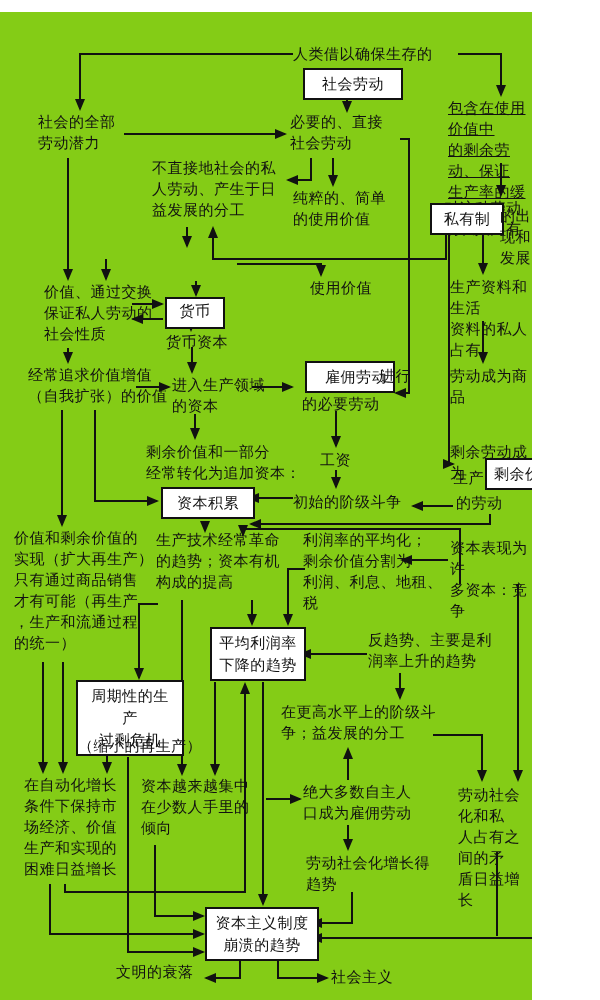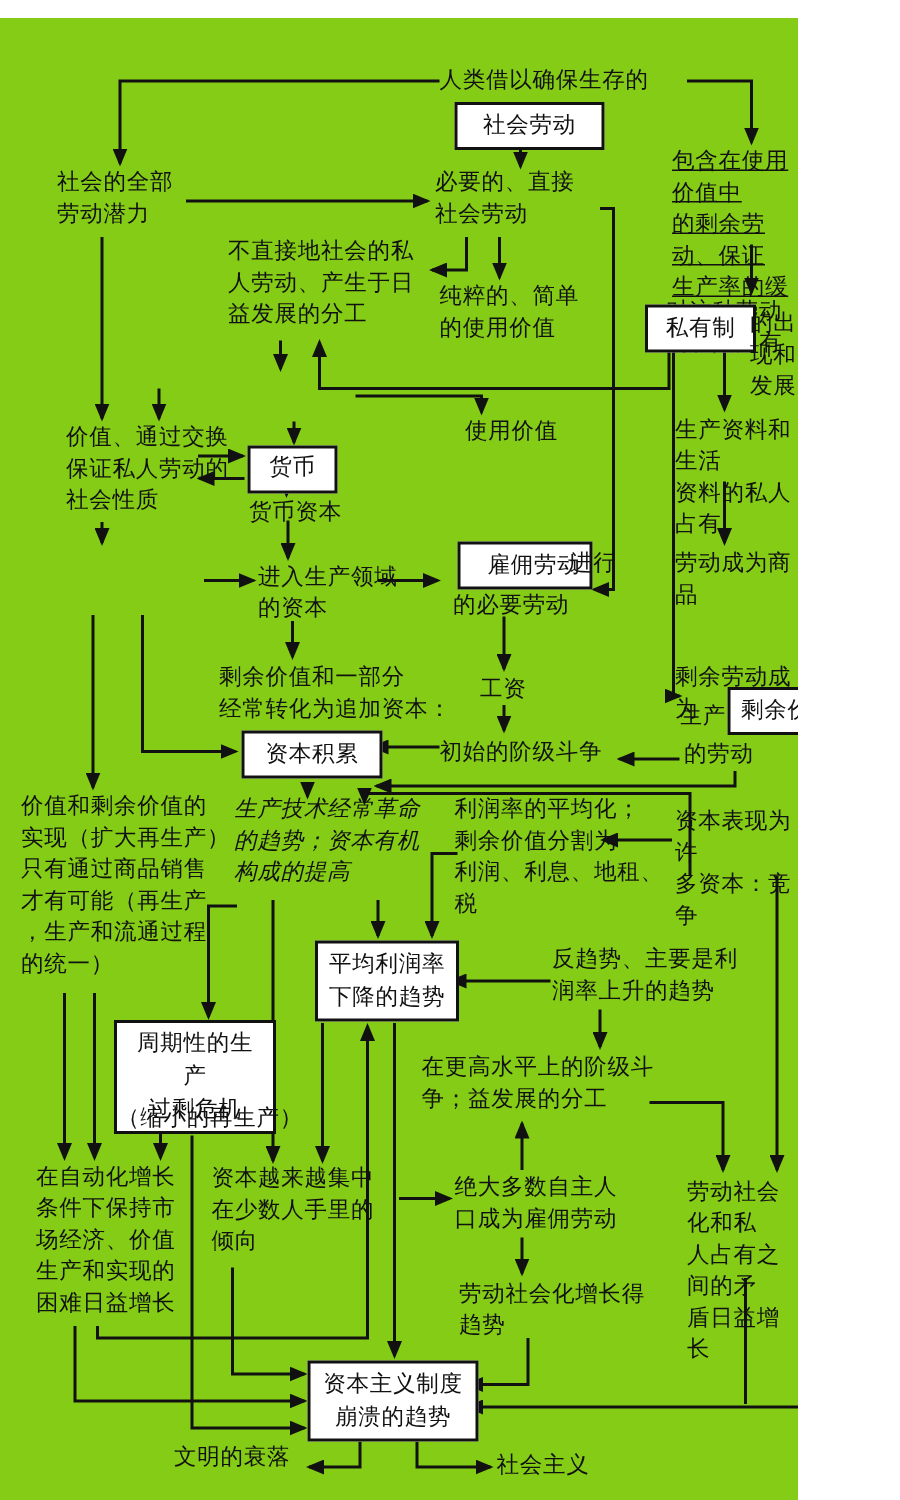--- a/index.html
+++ b/index.html
@@ -33,21 +33,21 @@
   #n-labcom{left:450px;top:354px;}
   #n-surplabline{left:450px;top:430px;}
   #n-prodword{left:453px;top:456px;}
   #n-surpval{left:485px;top:446px;width:64px;}
   #n-oflabor{left:456px;top:481px;}
   #n-surptocap{left:146px;top:430px;}
   #n-wages{left:320px;top:438px;}
   #n-capacc{left:161px;top:475px;width:78px;}
   #n-initstrug{left:293px;top:480px;}
   #n-realiz{left:14px;top:516px;}
-  #n-techrev{left:156px;top:518px;font-style:italic;}
+  #n-techrev{left:156px;top:518px;}
   #n-profeq{left:303px;top:518px;}
   #n-manycap{left:450px;top:526px;}
   #n-fallprof{left:210px;top:615px;width:80px;}
   #n-counter{left:368px;top:618px;}
   #n-highstrug{left:281px;top:690px;}
   #n-overprod{left:76px;top:668px;width:92px;}
   #n-shrink{left:78px;top:724px;}
   #n-autom{left:24px;top:763px;}
   #n-concen{left:141px;top:764px;}
   #n-majwage{left:303px;top:770px;}
@@ -147,20 +147,22 @@
 生产率的缓慢增长</div>
   <div class="node" id="n-privapp">对这种劳动的私人占有</div>
   <div class="node boxed" id="n-privown">私有制</div>
   <div class="node" id="n-emerge">的出现和发展</div>
   <div class="node" id="n-valexch">价值、通过交换
 保证私人劳动的
 社会性质</div>
   <div class="node" id="n-useval">使用价值</div>
   <div class="node boxed" id="n-money">货币</div>
   <div class="node" id="n-moncap">货币资本</div>
+  <div class="node" id="n-valexp">经常追求价值增值
+（自我扩张）的价值</div>
   <div class="node" id="n-capent">进入生产领域
 的资本</div>
   <div class="node boxed" id="n-wagelab">雇佣劳动</div>
   <div class="node" id="n-neclab">的必要劳动</div>
   <div class="node" id="n-conduct">进行</div>
   <div class="node" id="n-meanspriv">生产资料和生活
 资料的私人占有</div>
   <div class="node" id="n-labcom">劳动成为商品</div>
   <div class="node" id="n-surplabline">剩余劳动成为</div>
   <div class="node" id="n-prodword">生产</div>

